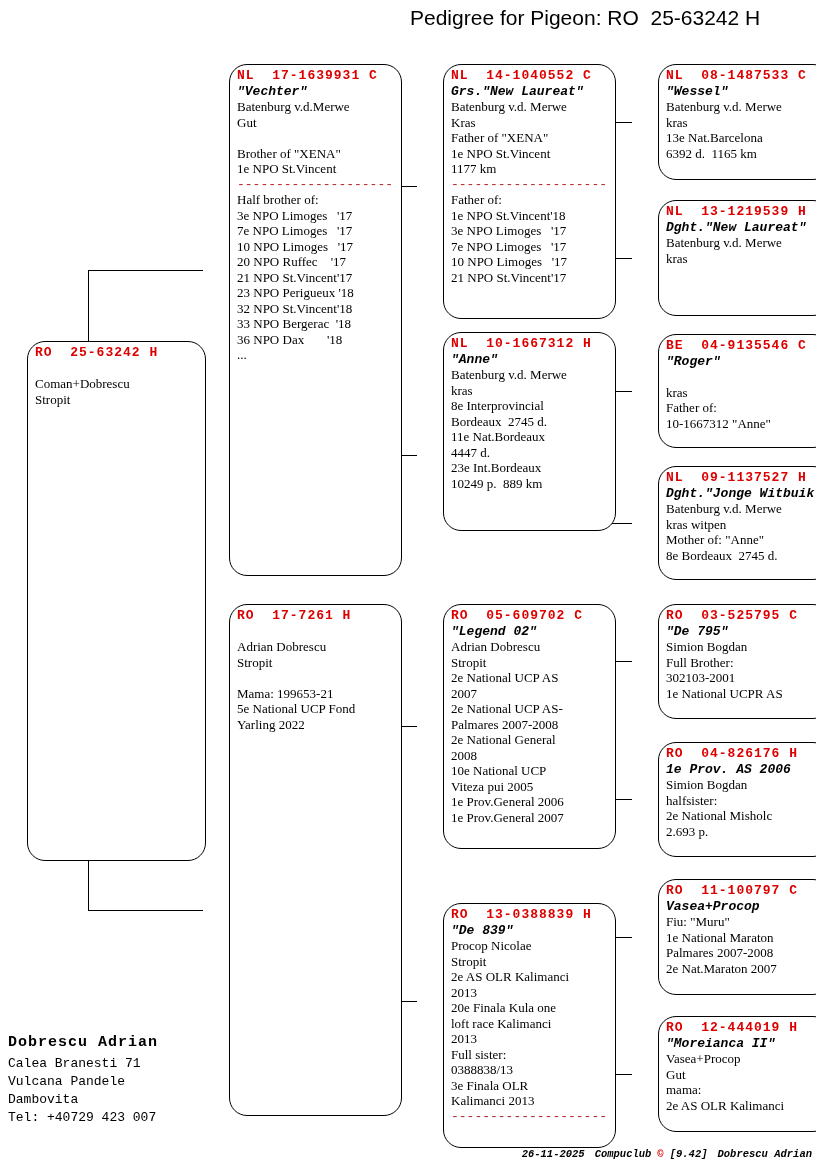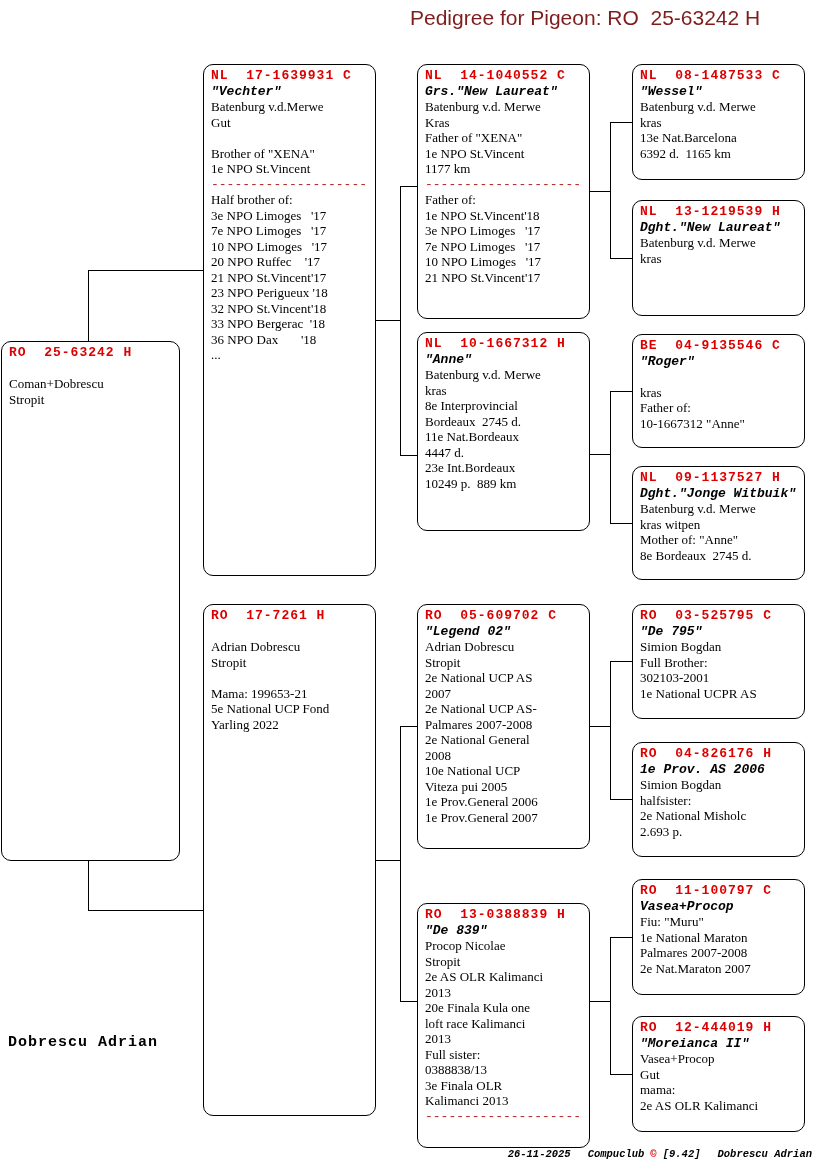--- a/index.html
+++ b/index.html
@@ -4,40 +4,41 @@
 <style>
   html,body{margin:0;padding:0;}
   body{
     width:816px;height:1172px;position:relative;background:#ffffff;
     font-family:"Liberation Mono","DejaVu Sans Mono",monospace;
     color:#000;
   }
   .title{
     position:absolute;left:410px;top:6px;
     font-family:"Liberation Sans","DejaVu Sans",sans-serif;
-    font-size:21px;white-space:pre;color:#7f1d1d;
+    font-size:21px;white-space:pre;color:#000000;
   }
   .box{
-    position:absolute;border:1px solid #000;border-radius:10px;background:#fff;
+    position:absolute;border:1px solid #000;border-radius:18px;background:#fff;
     padding:3px 7px;box-sizing:border-box;font-size:13px;line-height:15.5px;
     overflow:hidden;
+    margin-left:26px;
   }
   .hdr{color:var(--accent,#dd0000);font-weight:bold;white-space:pre;letter-spacing:1px;}
   .nm{font-style:italic;font-weight:bold;white-space:pre;}
   .bd{white-space:pre;font-family:Liberation Serif, serif;}
   .sep{color:#b22222;white-space:pre;}
   .line{position:absolute;background:#000;}
   .owner{position:absolute;left:8px;top:1034px;}
   .owner-name{font-weight:bold;font-size:15px;letter-spacing:1px;}
   .owner-addr{font-size:13px;line-height:18px;white-space:pre;margin-top:4px;}
   .footer{
     position:absolute;right:4px;top:1136px;font-size:10.5px;font-style:italic;
     font-weight:bold;white-space:pre;
   }
-  .footer .gap-l{margin-left:17px;text-align:center;}
+  .footer .gap-l{margin-left:10px;text-align:center;}
   .footer .gap-s{margin-left:6px;}
   .footer .copy{color:var(--accent,#dd0000);}
 </style>
 </head>
 <body>
 
 <div class="title">Pedigree for Pigeon: RO  25-63242 H</div>
 
 <div>
 
@@ -249,17 +250,21 @@
   <div class="hdr">RO  12-444019 H</div>
   <div class="nm">"Moreianca II"</div>
   <div class="bd">Vasea+Procop
 Gut
 mama:
 2e AS OLR Kalimanci</div>
 </div>
 
 <div class="owner">
   <div class="owner-name">Dobrescu Adrian</div>
+  <div class="owner-addr">Calea Branesti 71
+Vulcana Pandele
+Dambovita
+Tel: +40729 423 007</div>
 </div>
 
 <div class="footer">
   <span>26-11-2025</span><span class="gap-l">Compuclub</span><span class="gap-s copy">©</span><span class="gap-s">[9.42]</span><span class="gap-l">Dobrescu Adrian</span>
 </div>
 
 </body></html>

